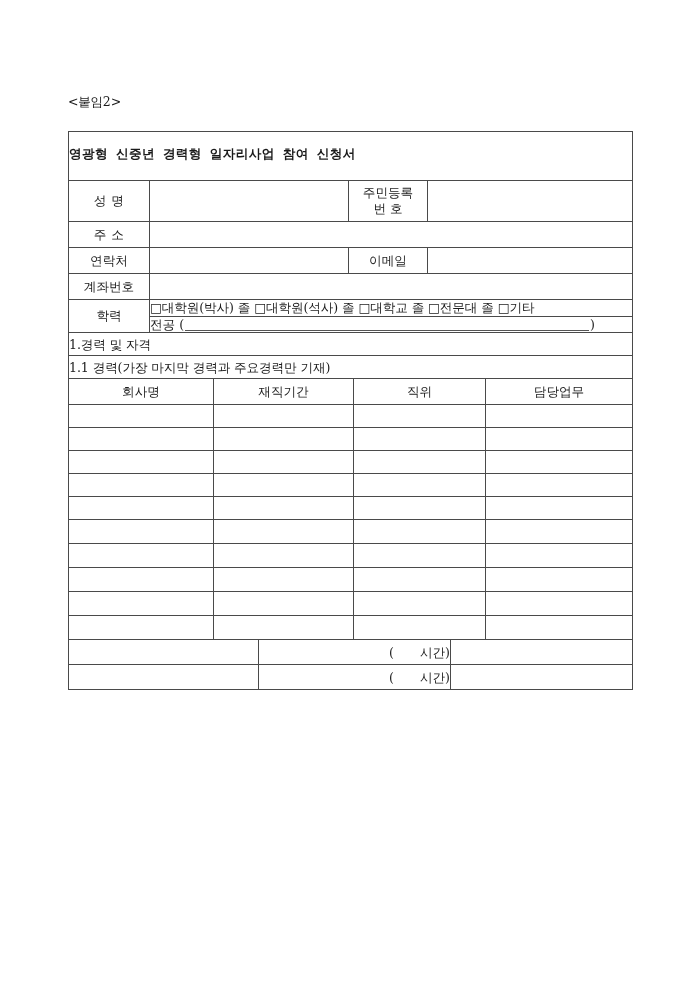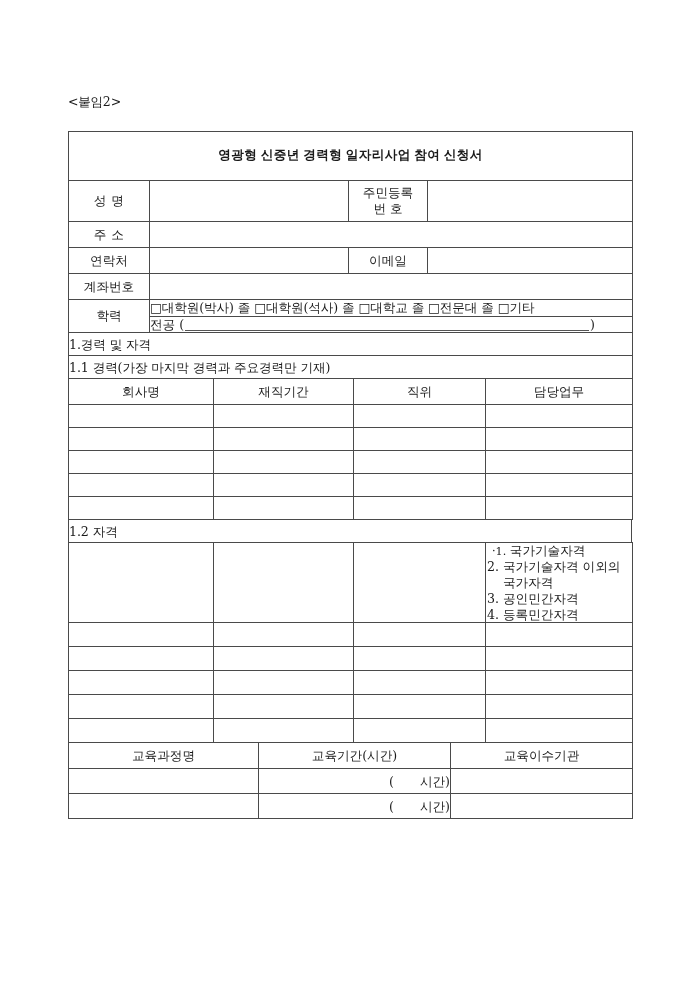--- a/index.html
+++ b/index.html
@@ -55,25 +55,25 @@
     line-height: 1.25;
   }
 
   
   table.form {
     border: 1px solid #3a3a3a;
   }
 
   .title-cell {
     height: 48px;
-    text-align: center;
+    text-align: left;
     font-size: 17.5px;
     font-weight: bold;
     letter-spacing: 0.4px;
-    font-family: Liberation Serif, serif;
+    font-family: Liberation Mono, monospace;
   }
 
   .lbl {
     text-align: center;
     font-size: 12.6px;
     height: 25px;
   }
   .lbl-tall { height: 40px; }
 
   .spaced2 {
@@ -277,49 +277,29 @@
         </tr>
         <tr class="row-empty">
           <td></td>
           <td></td>
           <td></td>
           <td></td>
         </tr>
       </tbody>
     </table>
 
-    <table class="form" style="margin-top:-1px;">
-      <tbody>
-        <tr>
-          <td class="sec-head">1.2 자격</td>
-        </tr>
-      </tbody>
-    </table>
 
     <table class="form" style="margin-top:-1px;">
       <colgroup>
         <col style="width:145px">
         <col style="width:140px">
         <col style="width:132px">
         <col style="width:147px">
       </colgroup>
       <tbody>
-        <tr>
-          <td></td>
-          <td></td>
-          <td></td>
-          <td class="type-cell">
-            <ol>
-              <li class="first">국가기술자격</li>
-              <li>국가기술자격  이외의 국가자격</li>
-              <li>공인민간자격</li>
-              <li>등록민간자격</li>
-            </ol>
-          </td>
-        </tr>
         <tr class="row-empty-q">
           <td></td>
           <td></td>
           <td></td>
           <td></td>
         </tr>
         <tr class="row-empty-q">
           <td></td>
           <td></td>
           <td></td>
@@ -347,25 +327,20 @@
     </table>
 
 
     <table class="form" style="margin-top:-1px;">
       <colgroup>
         <col style="width:190px">
         <col style="width:192px">
         <col style="width:182px">
       </colgroup>
       <tbody>
-        <tr>
-          <td class="colhead">교육과정명</td>
-          <td class="colhead">교육기간(시간)</td>
-          <td class="colhead">교육이수기관</td>
-        </tr>
         <tr class="row-edu">
           <td></td>
           <td class="hours-cell"><span>(</span><span class="paren-gap"></span><span>시간)</span></td>
           <td></td>
         </tr>
         <tr class="row-edu">
           <td></td>
           <td class="hours-cell"><span>(</span><span class="paren-gap"></span><span>시간)</span></td>
           <td></td>
         </tr>

